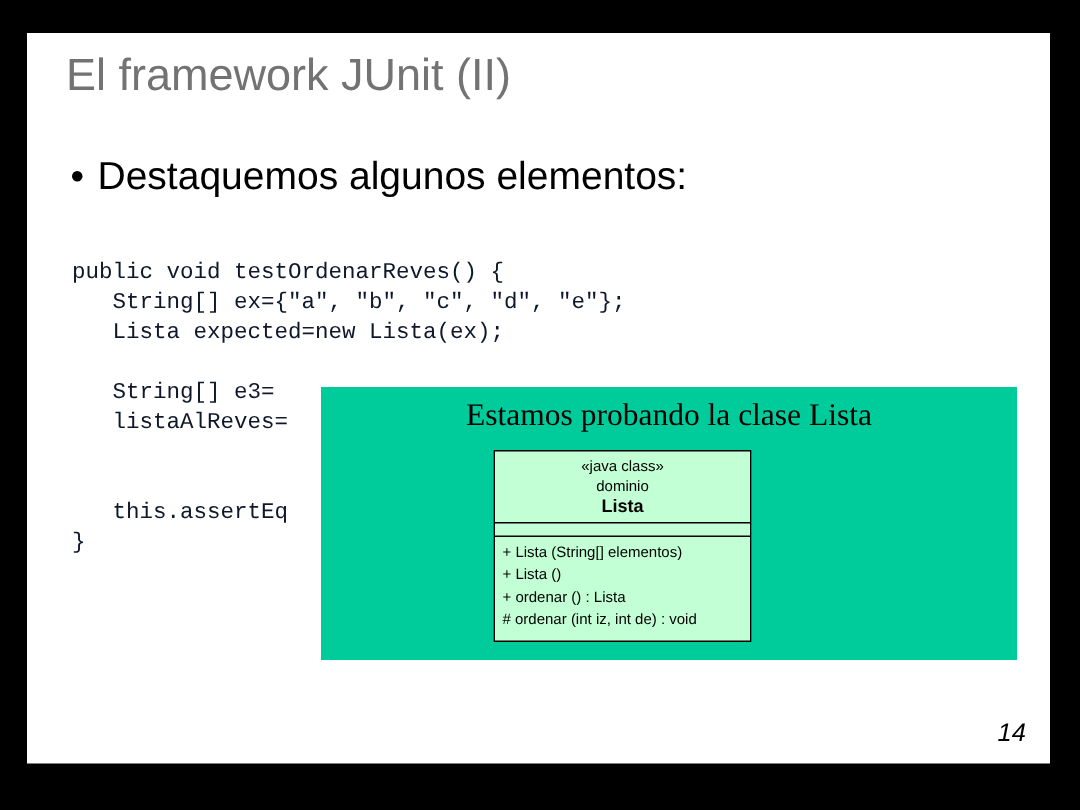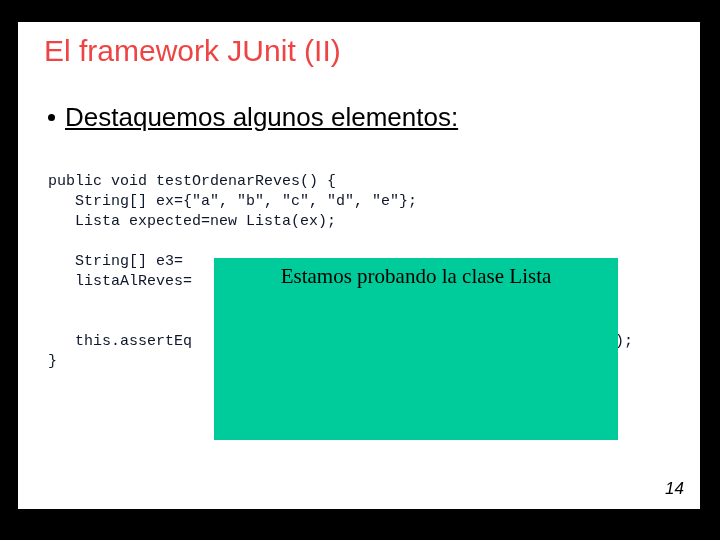--- a/index.html
+++ b/index.html
@@ -18,30 +18,29 @@
     height: 487px;
     position: relative;
     box-sizing: border-box;
   }
   .title {
     position: absolute;
     top: 12px;
     left: 26px;
     font-size: 30px;
     font-family: Verdana, Arial, sans-serif;
-    color: #ef4444;
+    color: #737373;
   }
   .bullet-row {
     position: absolute;
     top: 80px;
     left: 30px;
     font-family: Verdana, Arial, sans-serif;
     font-size: 26px;
     color: #000;
-    text-decoration: underline;
   }
   .dot {
     display: inline-block;
     width: 7px;
     height: 7px;
     background: #000;
     border-radius: 50%;
     vertical-align: middle;
     margin-right: 10px;
     margin-bottom: 4px;
@@ -62,21 +61,21 @@
     right: 16px;
     font-size: 17px;
     font-family: Arial, sans-serif;
     color: #000;
     font-style: italic;
   }
   .callout {
     position: absolute;
     top: 236px;
     left: 196px;
-    width: 404px;
+    width: 464px;
     height: 182px;
     background: #00cb9a;
     text-align: center;
   }
   .callout-text {
     font-family: "Times New Roman", serif;
     font-size: 21px;
     color: #000;
     margin-top: 6px;
   }
@@ -139,17 +138,31 @@
 <span>   this.assertEq</span>                                               <span>);</span>
 <span>}</span></div>
 
   <svg class="leader" width="120" height="60">
     <line x1="0" y1="5" x2="110" y2="40" stroke="#000" stroke-width="1"></line>
   </svg>
 
   <div class="callout">
     <div class="callout-text">Estamos probando la clase Lista</div>
 
+    <div class="uml">
+      <div class="uml-top">
+        <div class="uml-stereo">«java class»</div>
+        <div class="uml-pkg">dominio</div>
+        <div class="uml-name">Lista</div>
+      </div>
+      <div class="uml-mid"></div>
+      <div class="uml-ops">
+        <div>+ Lista (String[] elementos)</div>
+        <div>+ Lista ()</div>
+        <div>+ ordenar () : Lista</div>
+        <div># ordenar (int iz, int de) : void</div>
+      </div>
+    </div>
   </div>
 
   <div class="page-num">14</div>
 
 </div>
 
 </body></html>

